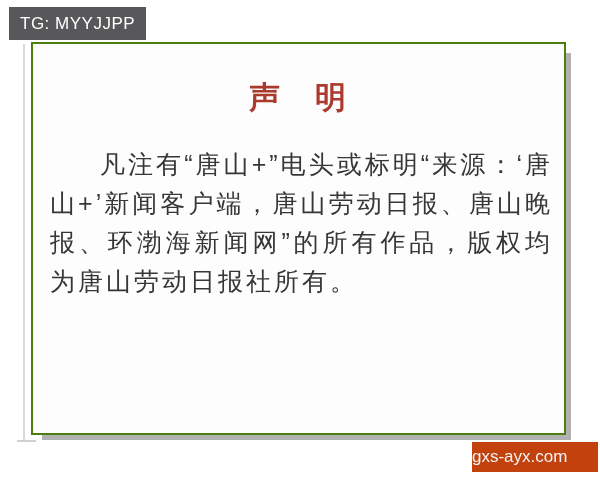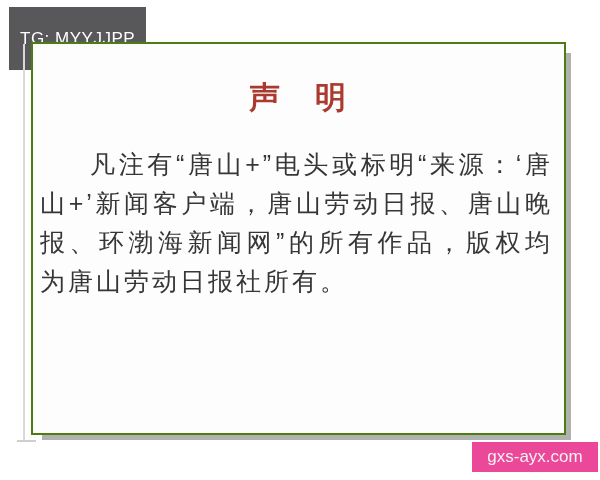--- a/index.html
+++ b/index.html
@@ -9,21 +9,21 @@
     font-family: "Liberation Sans", sans-serif;
     position: relative;
     overflow: hidden;
   }
 
   
   .tg-banner {
     position: absolute;
     left: 9px; top: 7px;
     height: 31px; line-height: 31px;
-    padding: 16px 11px;
+    padding: 1px 11px;
     background: #58585a;
     color: #ffffff;
     font-size: 17px;
     letter-spacing: 0.5px;
   }
 
   
   .artifact-line-v {
     position: absolute;
     left: 23px; top: 44px;
@@ -51,43 +51,42 @@
     margin-top: 33px;
     text-align: center;
     font-size: 31px;
     font-weight: bold;
     letter-spacing: 2px;
     color: #ab3a2e;
     white-space: pre;
   }
 
   .notice-body {
-    margin: 26px 11px 0 7px;
+    margin: 26px 11px 0 17px;
     font-size: 25px;
     line-height: 39px;
     letter-spacing: 3px;
     color: #363636;
     text-align: justify;
     text-align-last: left;
   }
   .notice-body p {
     margin: 0;
     text-indent: 2em;
   }
 
   
   .watermark {
     position: absolute;
     left: 472px; top: 442px;
     width: 126px; height: 30px;
     line-height: 30px;
-    background: #ec4899;
+    background: #c2410c;
     color: #f2f2f2;
     font-size: 17px;
-    text-align: center;
   }
 </style>
 </head>
 <body>
 
 <div class="tg-banner">TG: MYYJJPP</div>
 
 <div class="artifact-line-v"></div>
 <div class="artifact-line-h"></div>
 

